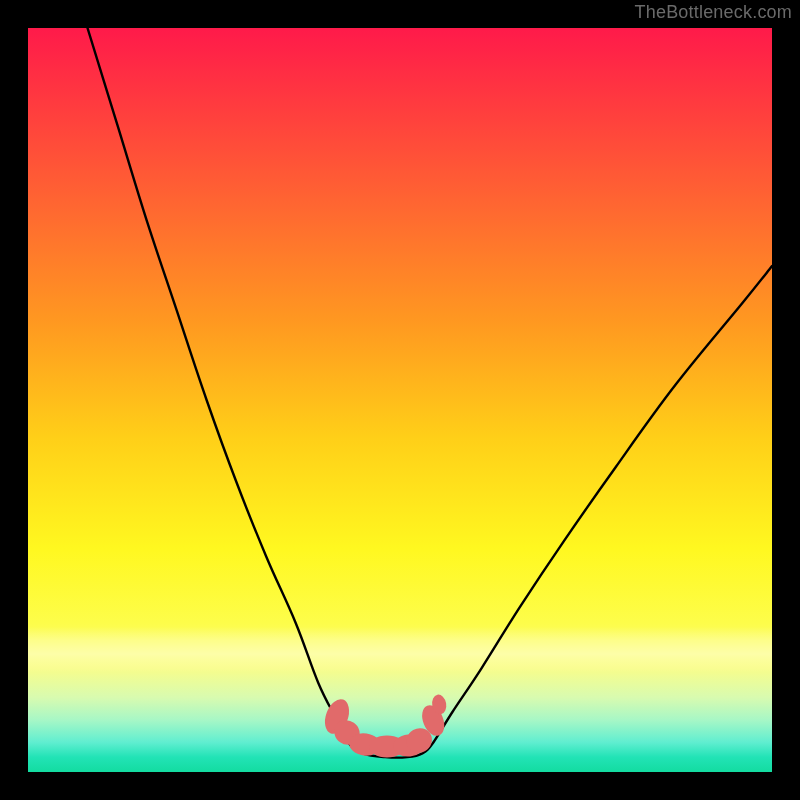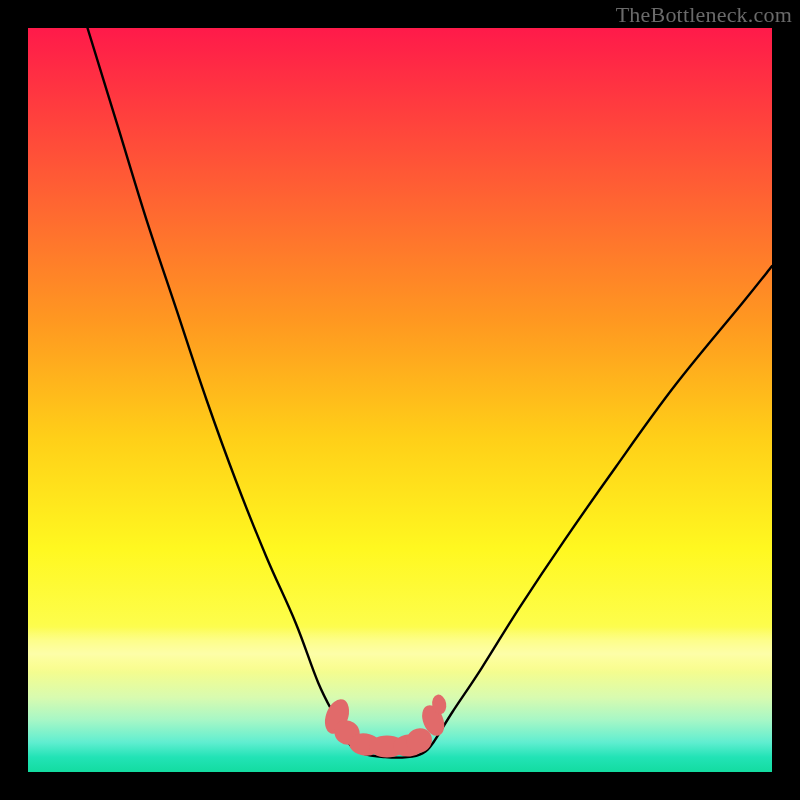--- a/index.html
+++ b/index.html
@@ -60,26 +60,25 @@
       rgba(255,255,170,0.55) 30%,
       rgba(255,255,190,0.7) 60%,
       rgba(255,255,200,0.0) 100%
     );
   }
   .watermark {
     position: absolute;
     top: 2px;
     right: 8px;
     color: #6a6a6a;
-    font-size: 22px;
+    font-size: 18px;
     font-weight: 500;
     letter-spacing: 0.2px;
     pointer-events: none;
     user-select: none;
-    font-family: Liberation Serif, serif;
   }
   svg.curve {
     position: absolute;
     left: 0;
     top: 0;
     width: 744px;
     height: 744px;
   }
 </style>
 </head>

